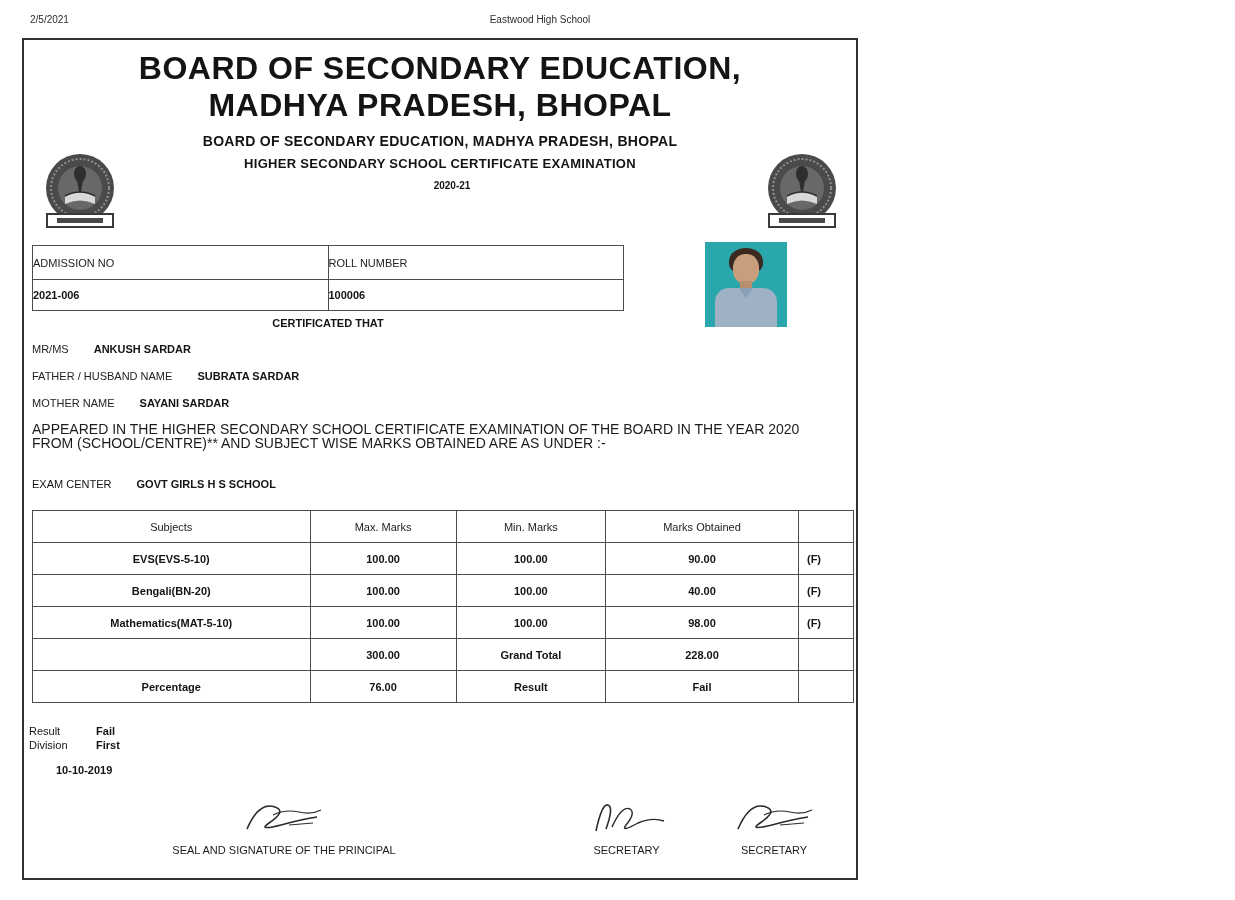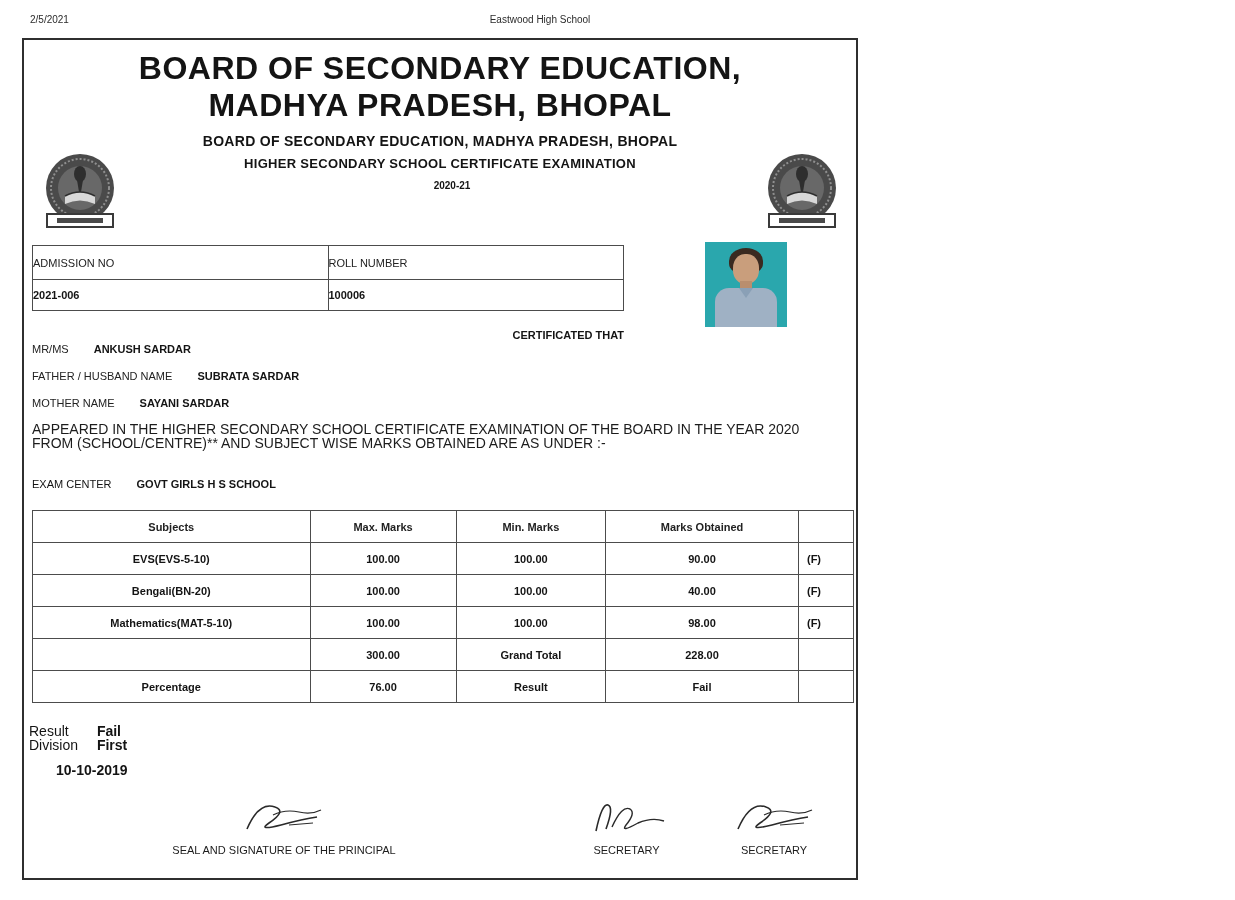--- a/index.html
+++ b/index.html
@@ -32,41 +32,41 @@
   .adm-table .vrow td { height:31px; font-weight:bold; }
 
   
   .photo { position:absolute; left:681px; top:202px; width:82px; height:85px; background:#2aa7ad; overflow:hidden; }
   .photo .hair { position:absolute; left:24px; top:6px; width:34px; height:26px; background:#3a2a20; border-radius:50% 50% 40% 40%; }
   .photo .face { position:absolute; left:28px; top:12px; width:26px; height:30px; background:#c99e7c; border-radius:46%; }
   .photo .neck { position:absolute; left:35px; top:39px; width:12px; height:10px; background:#b98e6e; }
   .photo .shirt { position:absolute; left:10px; top:46px; width:62px; height:39px; background:#9fb1c4; border-radius:14px 14px 0 0; }
   .photo .collar { position:absolute; left:34px; top:46px; width:14px; height:10px; background:#8aa0b6; clip-path:polygon(0 0,50% 100%,100% 0); }
 
-  .cert-heading { position:absolute; left:8px; top:277px; width:592px; text-align:right; font-size:11px; font-weight:bold;margin-top:12px; }
+  .cert-heading { position:absolute; left:8px; top:277px; width:592px; text-align:center; font-size:11px; font-weight:bold; }
 
   .fields { position:absolute; left:8px; top:303px; width:780px; font-size:11px; }
   .field-row { margin-bottom:14px; line-height:13px; }
   .field-row .lbl { margin-right:22px; color:#222; }
   .field-row .val { font-weight:bold; }
 
   .appeared { position:absolute; left:8px; top:382px; width:778px; font-size:14px; line-height:14px; color:#1c1c1c; }
 
   .exam-center { position:absolute; left:8px; top:438px; font-size:11px; }
   .exam-center .lbl { margin-right:22px; }
   .exam-center .val { font-weight:bold; }
 
   
   .marks-table { position:absolute; left:8px; top:470px; width:822px; border-collapse:collapse; table-layout:fixed; }
   .marks-table td { border:1px solid #4c4c4c; text-align:center; font-size:11px; height:32px; padding:0 4px; }
-  .marks-table tr.head td { font-weight:bold; color:#222; }
+  .marks-table tr.head td { font-weight:normal; color:#222; }
   .marks-table tr.data td { font-weight:bold; }
   .marks-table td.flag { text-align:left; padding-left:8px; }
 
-  .summary { position:absolute; left:5px; top:684px; font-size:14px; line-height:14px; }
+  .summary { position:absolute; left:5px; top:684px; font-size:11px; line-height:14px; }
   .summary .lbl { display:inline-block; width:64px; }
   .summary .val { font-weight:bold; }
   .summary .cert-date { margin-top:11px; margin-left:27px; font-weight:bold; }
 
   .signs { position:absolute; left:0; top:755px; width:836px; height:80px; }
   .sign-block { position:absolute; text-align:center; }
   .sign-block svg { display:block; margin:0 auto; }
   .sign-label { font-size:11px; color:#1c1c1c; margin-top:1px; }
   .sb-principal { left:115px; width:290px; }
   .sb-sec1 { left:535px; width:135px; }

